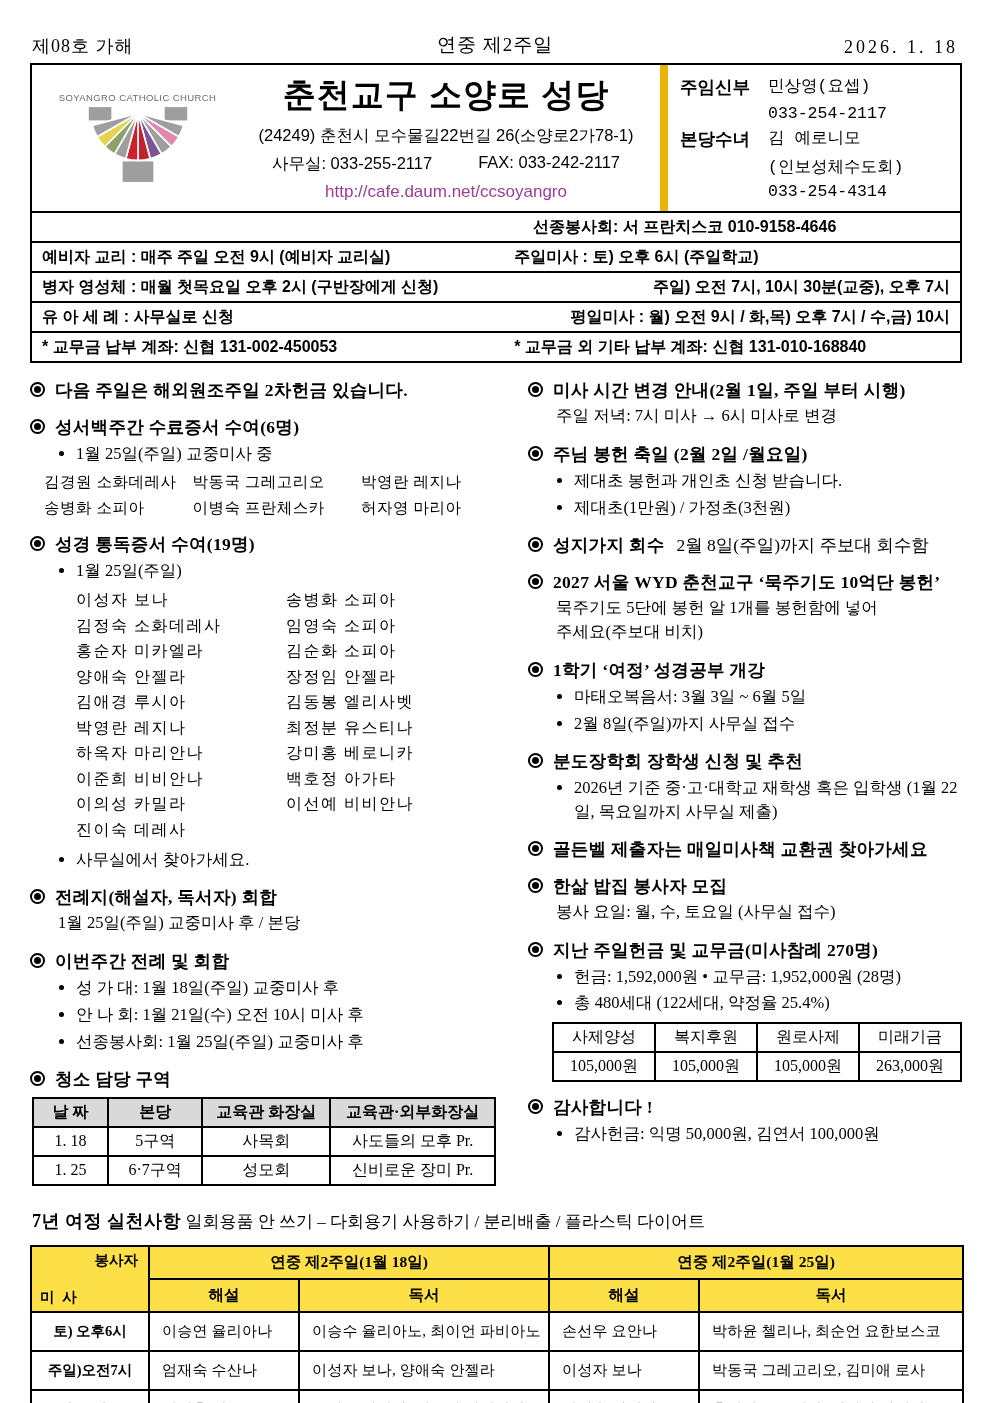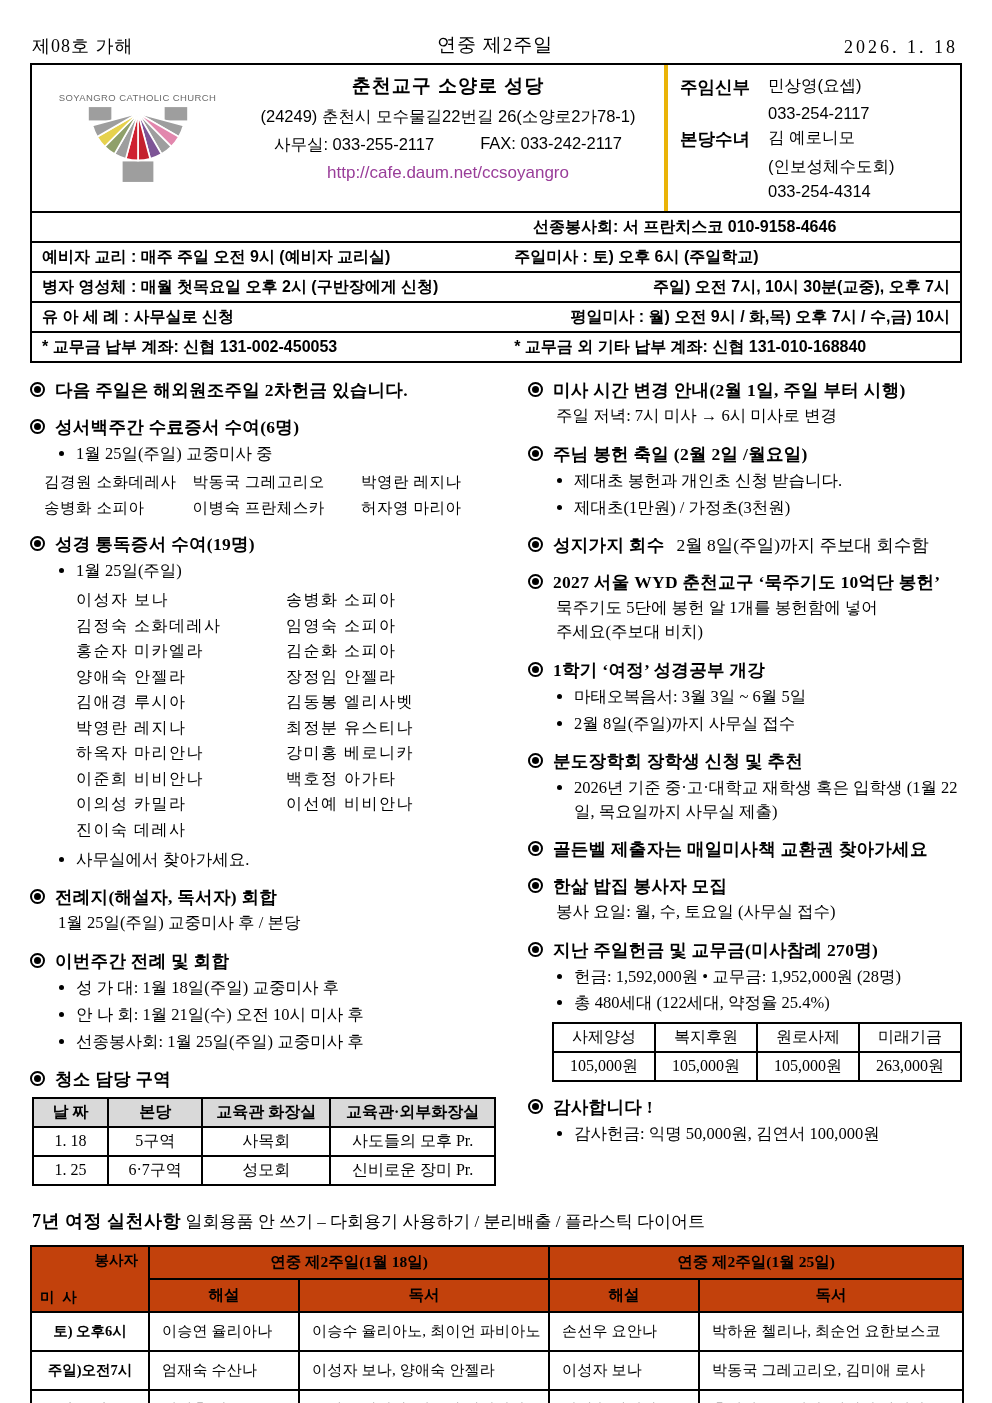--- a/index.html
+++ b/index.html
@@ -12,25 +12,25 @@
   .mh-issue { width:27%; letter-spacing:1px; }
   .mh-title { flex:1; text-align:center; font-size:19px; letter-spacing:1px; }
   .mh-date  { width:27%; text-align:right; letter-spacing:3px; }
 
   
   .header-box { border:2.5px solid #000; }
   .church-top { display:flex; border-bottom:2px solid #000; }
   .logo-wrap { width:185px; display:flex; flex-direction:column; align-items:center; justify-content:center; padding:6px 2px;margin-left:11px; }
   .logo-caption { font-family:"Liberation Sans",sans-serif; font-size:9.5px; color:#6b6b6b; letter-spacing:.4px; white-space:nowrap; }
   .church-center { flex:1; text-align:center; padding:8px 0 4px; font-family:"Liberation Sans",sans-serif; }
-  .church-name { font-size:19px; font-weight:bold; letter-spacing:1px; margin-bottom:7px; }
+  .church-name { font-size:33px; font-weight:bold; letter-spacing:1px; margin-bottom:7px; }
   .church-address { font-size:16.5px; margin-bottom:6px; }
   .church-phones { font-size:16.5px; display:flex; justify-content:center; gap:46px; margin-bottom:7px; }
   .church-url { font-size:17px; color:#993d99; text-decoration:none; }
-  .clergy { width:272px; border-left:4px solid #eab308; padding:10px 8px 10px 12px; font-family:Liberation Sans, sans-serif;
+  .clergy { width:272px; border-left:8px solid #eab308; padding:10px 8px 10px 12px; font-family:Liberation Mono, monospace;
             display:grid; grid-template-columns:84px 1fr; row-gap:4.5px; align-content:start; }
   .clergy .lab { font-weight:bold; font-size:17.5px; }
   .clergy .val { font-size:16.5px; padding-left:4px; }
 
   
   .irow { display:flex; border-top:2px solid #000; font-family:"Liberation Sans",sans-serif;
           font-weight:bold; font-size:16px; padding:3.5px 10px; }
   .irow.first { border-top:none; }
   .ileft  { width:52%; }
   .iright { width:48%; }
@@ -66,21 +66,21 @@
 
   .fund-table { margin:7px 0 2px 24px; font-size:16px; }
   .fund-table td, .fund-table th { width:108px; font-weight:normal; padding:4px 6px; }
 
   .practice { margin:10px 2px 12px; font-size:18px; }
   .practice .pb { font-weight:bold; letter-spacing:.5px; }
   .practice .pr { font-size:17px; }
 
   .servers { width:100%; border-collapse:collapse; table-layout:fixed; }
   .servers th, .servers td { border:2px solid #000; padding:2px 4px; }
-  .servers thead th { background:#c2410c; font-size:15.5px; height:27px; }
+  .servers thead th { background:#fde047; font-size:15.5px; height:27px; }
   .servers td.time { font-weight:bold; text-align:center; font-size:14.5px; white-space:nowrap; padding:0 1px; }
   .servers td.cell { font-size:15px; text-align:left; padding-left:12px; height:33px; letter-spacing:.2px; }
   .corner { position:relative;
             background-image:linear-gradient(to bottom right, transparent calc(50% - 1px), #444 calc(50% - 1px), #444 calc(50% + 1px), transparent calc(50% + 1px));
             background-color:#c7d4ec; }
   .corner .ct { position:absolute; top:4px; right:10px; font-size:14.5px; font-weight:bold; }
   .corner .cb { position:absolute; bottom:4px; left:8px; font-size:14.5px; font-weight:bold; letter-spacing:2px; }
 </style>
 </head>
 <body>

